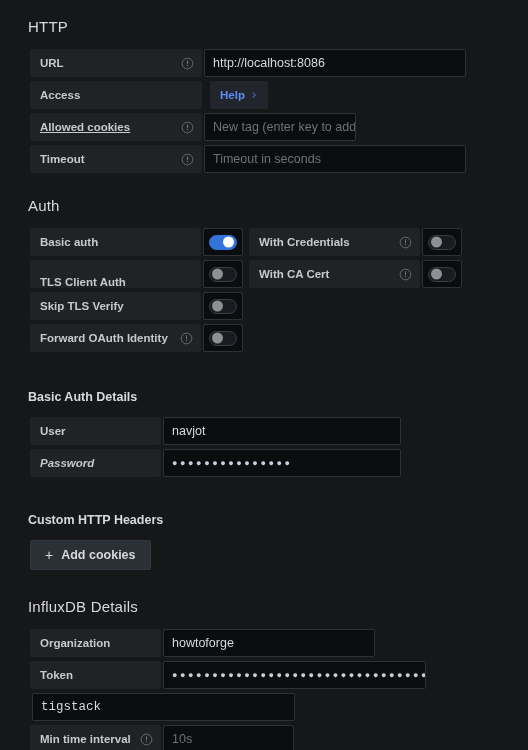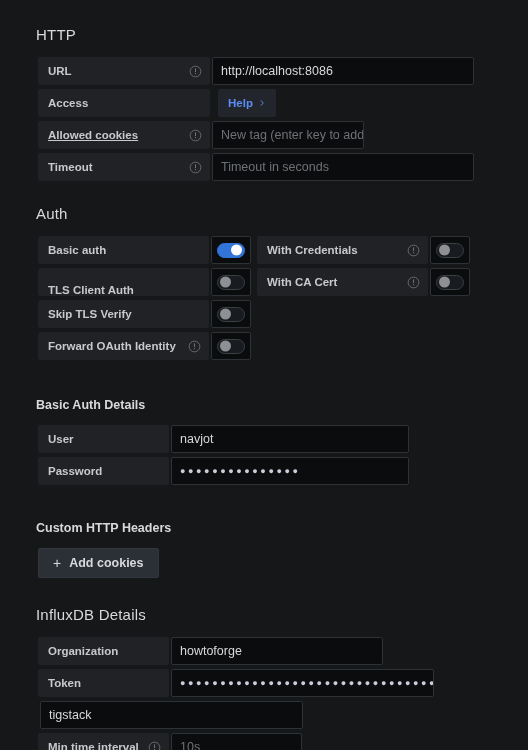--- a/index.html
+++ b/index.html
@@ -14,21 +14,21 @@
     font-family: "Liberation Sans", sans-serif;
     color: #d8d9da;
     -webkit-font-smoothing: antialiased;
   }
 
   .page {
     position: relative;
     width: 528px;
     height: 750px;
     background: #161719;
-    padding: 16px;
+    padding: 8px;
     box-sizing: border-box;
   }
 
   
   .section-title {
     font-size: 15px;
     font-weight: 400;
     color: #d8d9da;
     letter-spacing: 0.2px;
     padding-left: 20px;
@@ -361,21 +361,21 @@
   <div id="basic-auth-rows">
       <div class="field-row">
         <div class="field-label" style="width: 131px;">
           <span class="lbl-text">User</span>
         </div>
         <div class="input-box" style="width: 238px;">
           <span>navjot</span>
         </div>
       </div>
       <div class="field-row">
-        <div class="field-label" style="width: 131px;">
+        <div class="field-label" style="width: 131px; font-style: italic;">
           <span class="lbl-text">Password</span>
         </div>
         <div class="input-box" style="width: 238px;">
           <span class="pwd-dots">●●●●●●●●●●●●●●●</span>
         </div>
       </div>
     </div>
 
   
   <div style="height:32px"></div>
@@ -401,21 +401,21 @@
       </div>
       <div class="field-row">
         <div class="field-label" style="width: 131px;">
           <span class="lbl-text">Token</span>
         </div>
         <div class="input-box" style="width: 263px;">
           <span class="pwd-dots">●●●●●●●●●●●●●●●●●●●●●●●●●●●●●●●●●●●●●●●●</span>
         </div>
       </div>
       <div class="field-row">
-        <div class="input-box" style="width: 263px;">
+        <div class="input-box" style="width: 263px; font-family: Liberation Mono, monospace;">
           <span>tigstack</span>
         </div>
       </div>
       <div class="field-row">
         <div class="field-label" style="width: 131px;">
           <span class="lbl-text">Min time interval</span>
           <span style="display: flex;">
             <svg class="info-icon" viewBox="0 0 16 16">
               <circle cx="8" cy="8" r="6.6" fill="none" stroke="#9fa2a6" stroke-width="1.1"></circle>
               <rect x="7.35" y="4.2" width="1.3" height="4.4" fill="#9fa2a6"></rect>

